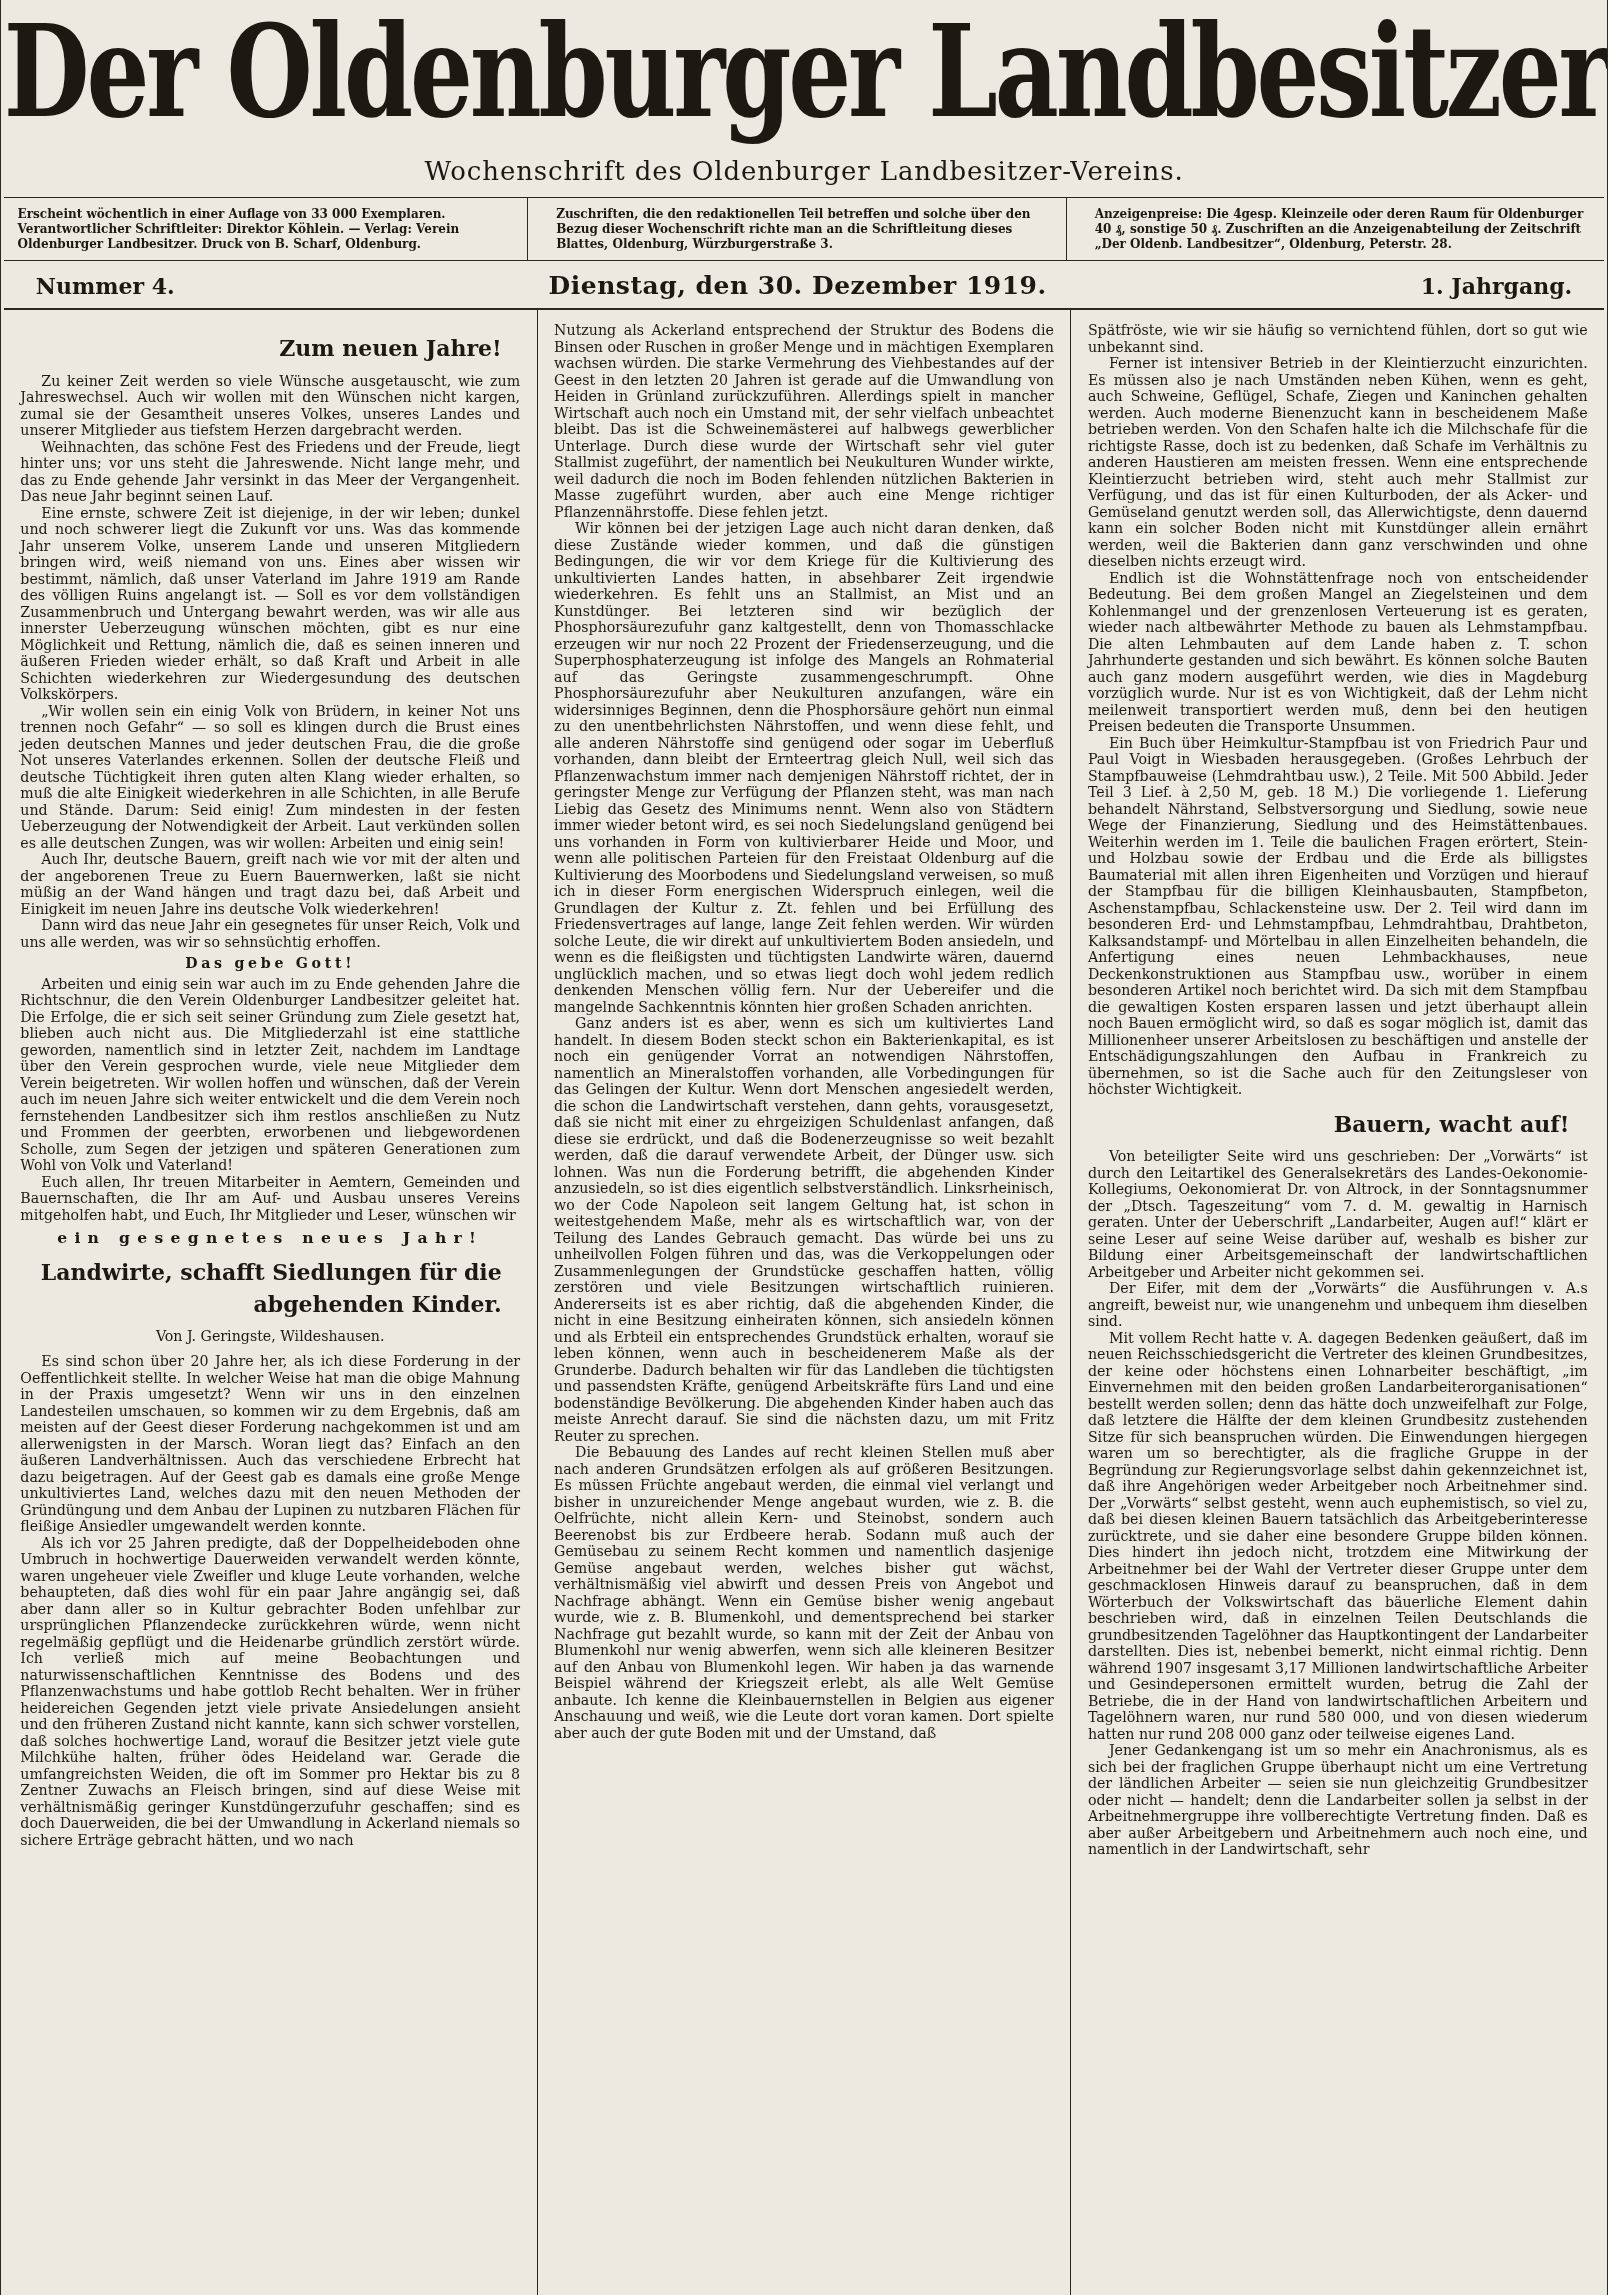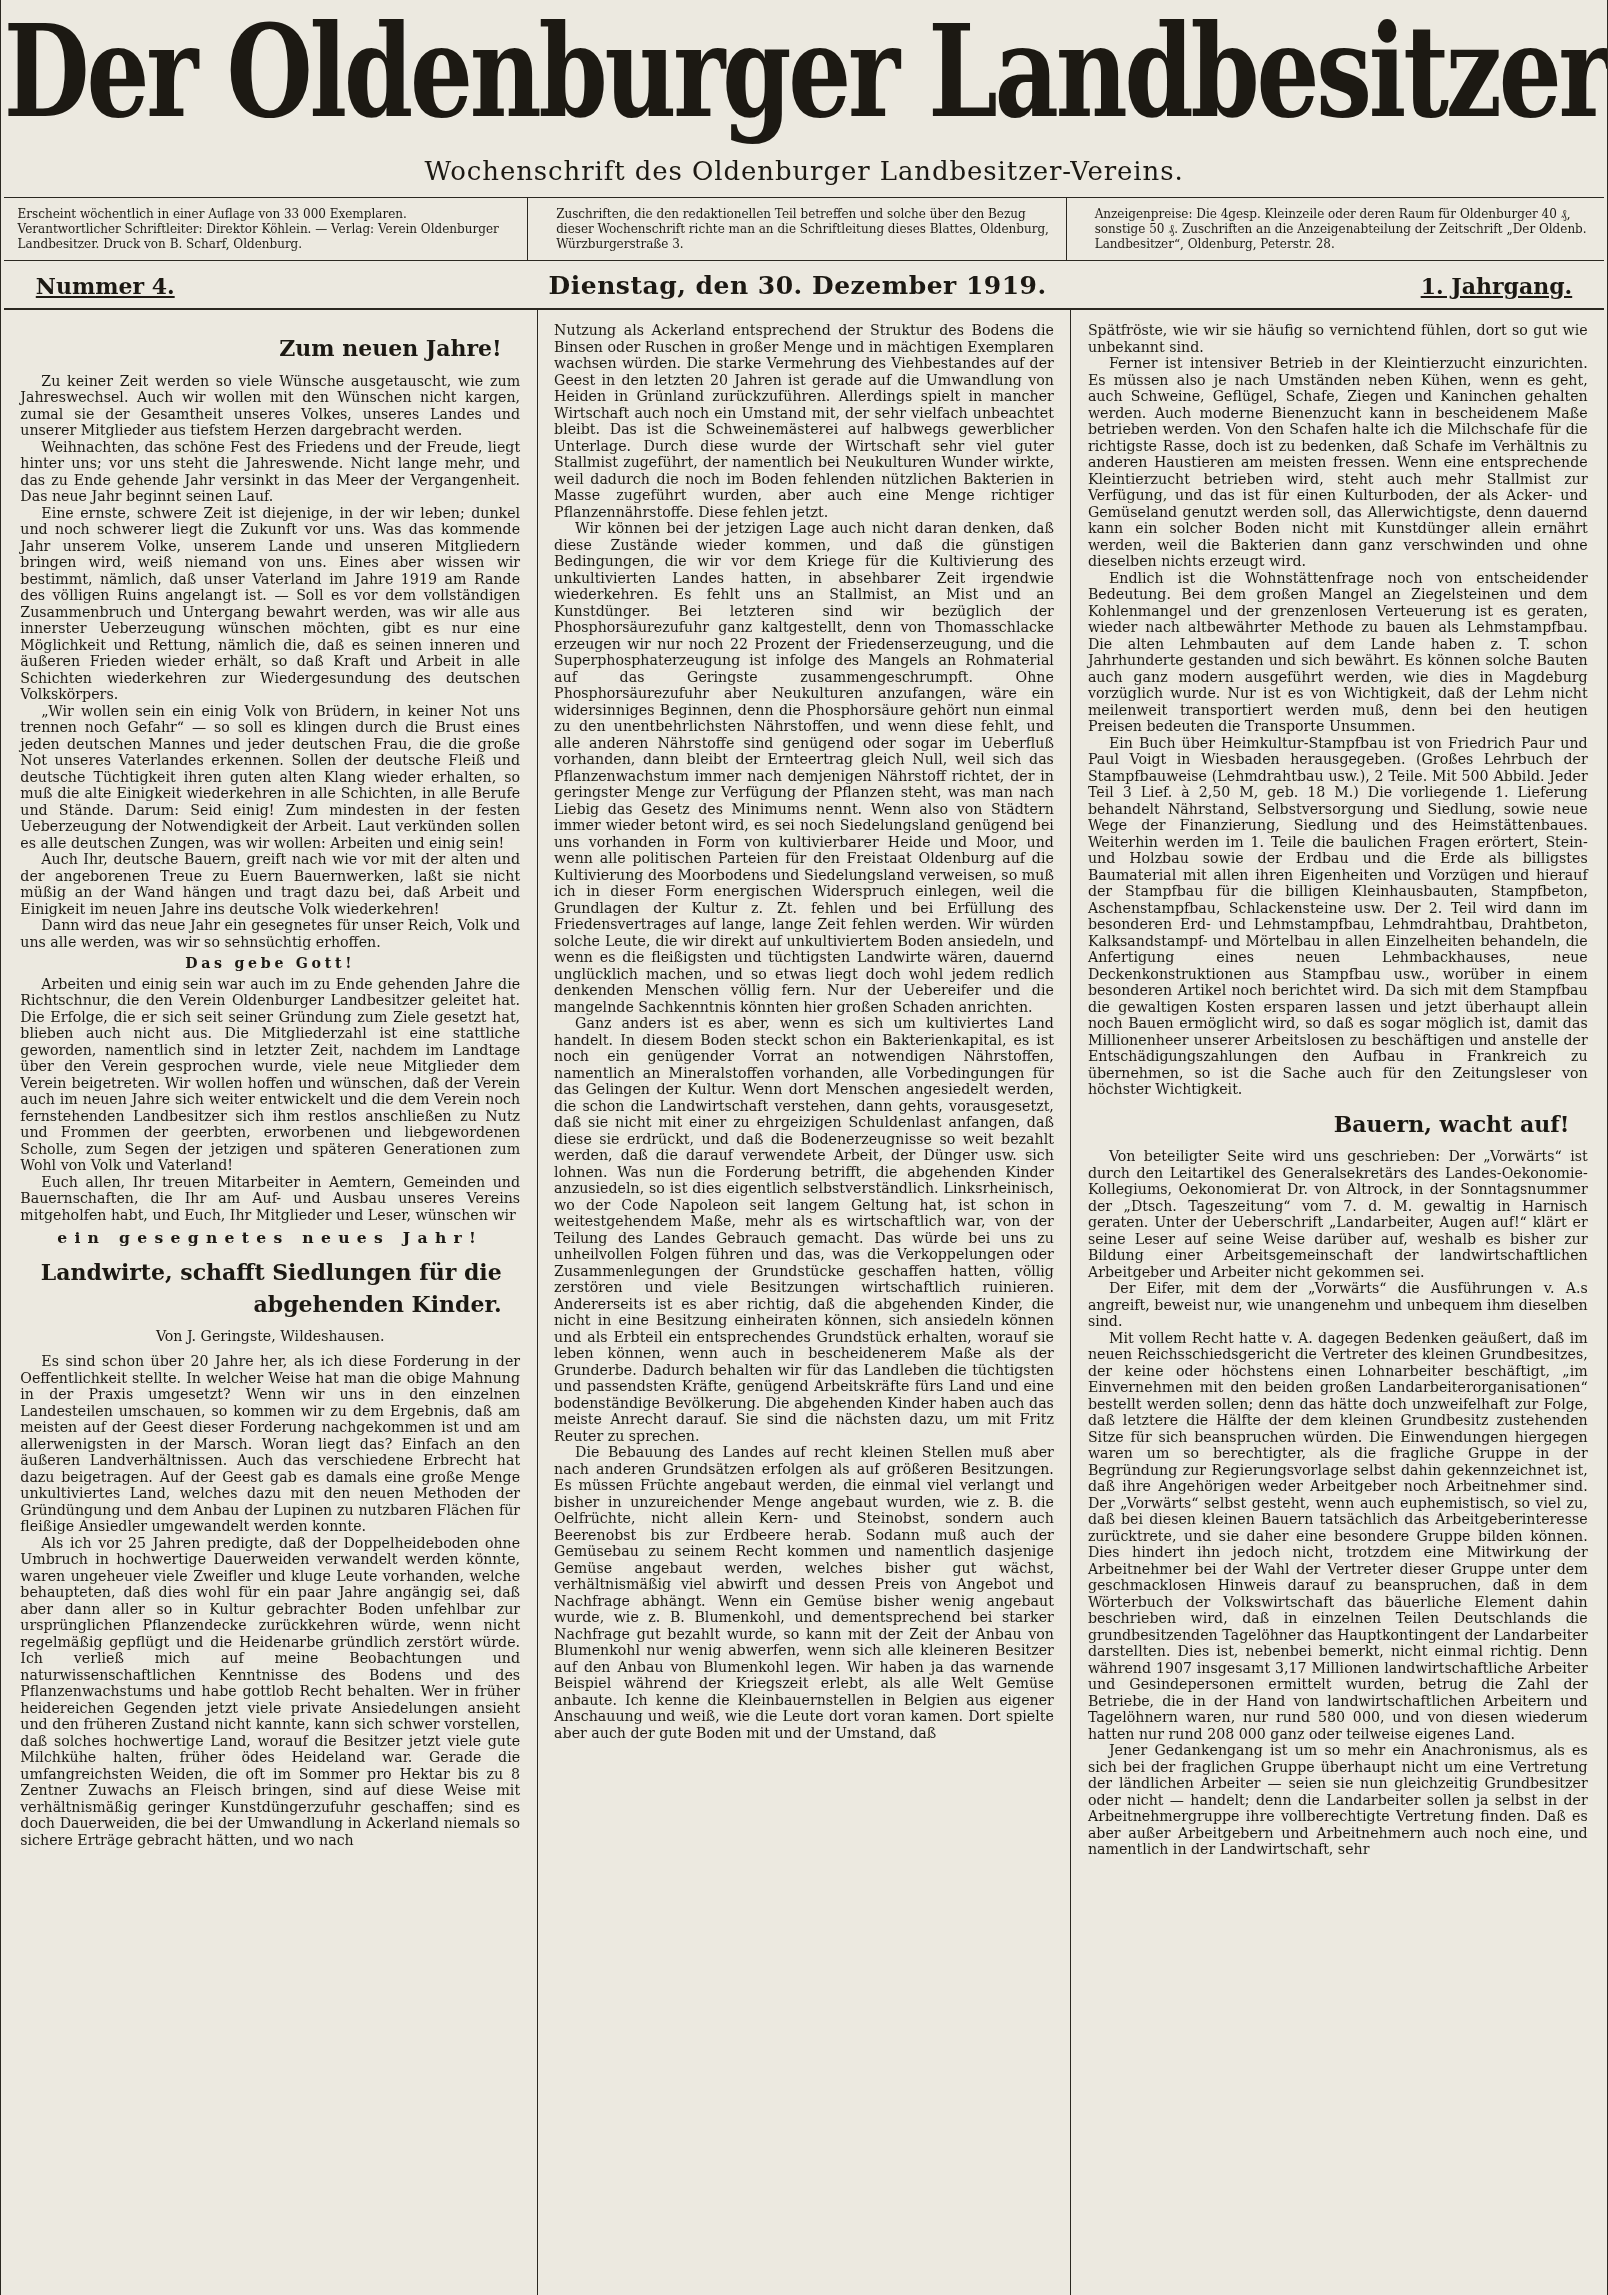--- a/index.html
+++ b/index.html
@@ -34,38 +34,38 @@
   }
   .masthead .subtitle {
     font-weight: normal;
     font-size: 26px;
     letter-spacing: 0.9px;
     margin: 12px 0 11px 0;
   }
   .rule { border-top: 1.4px solid #2b2821; height: 0; }
   .rule.thick { border-top-width: 2.3px; }
 
-  .infobar { display: flex; align-items: center; }
+  .infobar { display: flex; align-items: center; font-weight: bold; }
   .info-cell {
     flex: 1 1 0;
     padding: 8.3px 13.8px;
     font-size: 12px;
     line-height: 15px;
     text-align: left;
   }
   .info-cell + .info-cell { border-left: 0.9px solid #2b2821; padding-left: 28px; }
 
   .issue-line {
     display: flex;
     justify-content: space-between;
     align-items: baseline;
     padding: 10px 32px 8.3px 32px;
     font-weight: bold;
   }
-  .issue-line .num, .issue-line .vol { font-size: 22px; text-decoration: underline; }
+  .issue-line .num, .issue-line .vol { font-size: 22px; }
   .issue-line .date { font-size: 25px; letter-spacing: 0.5px; }
 
   main.columns {
     flex: 1 1 auto;
     display: flex;
     align-items: stretch;
     min-height: 0;
     overflow: hidden;
   }
   .col {

